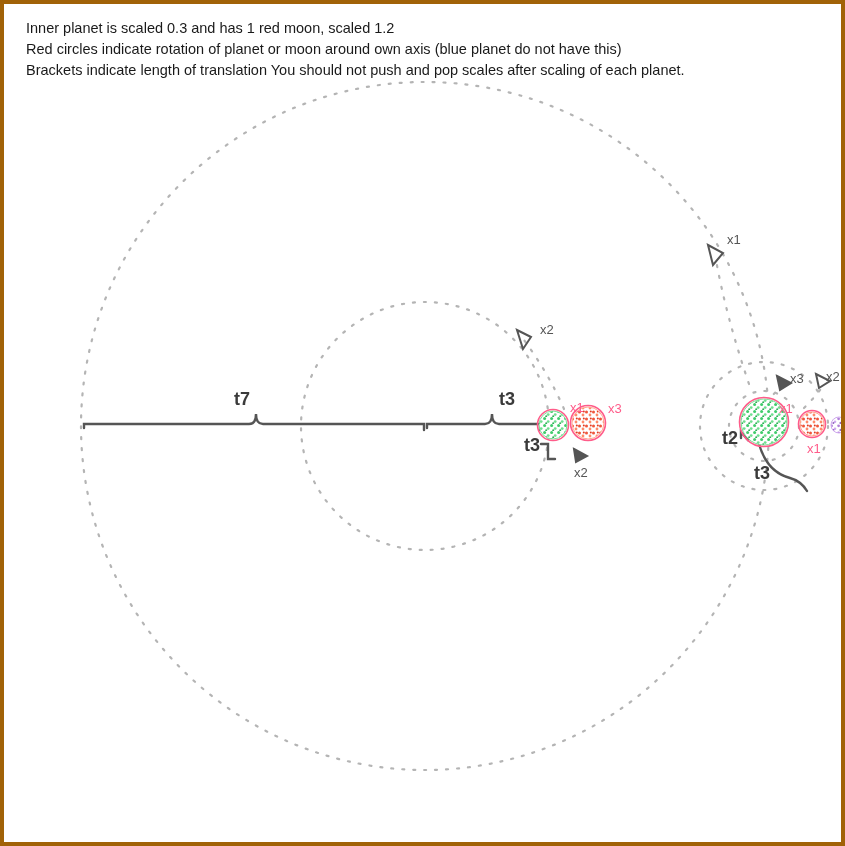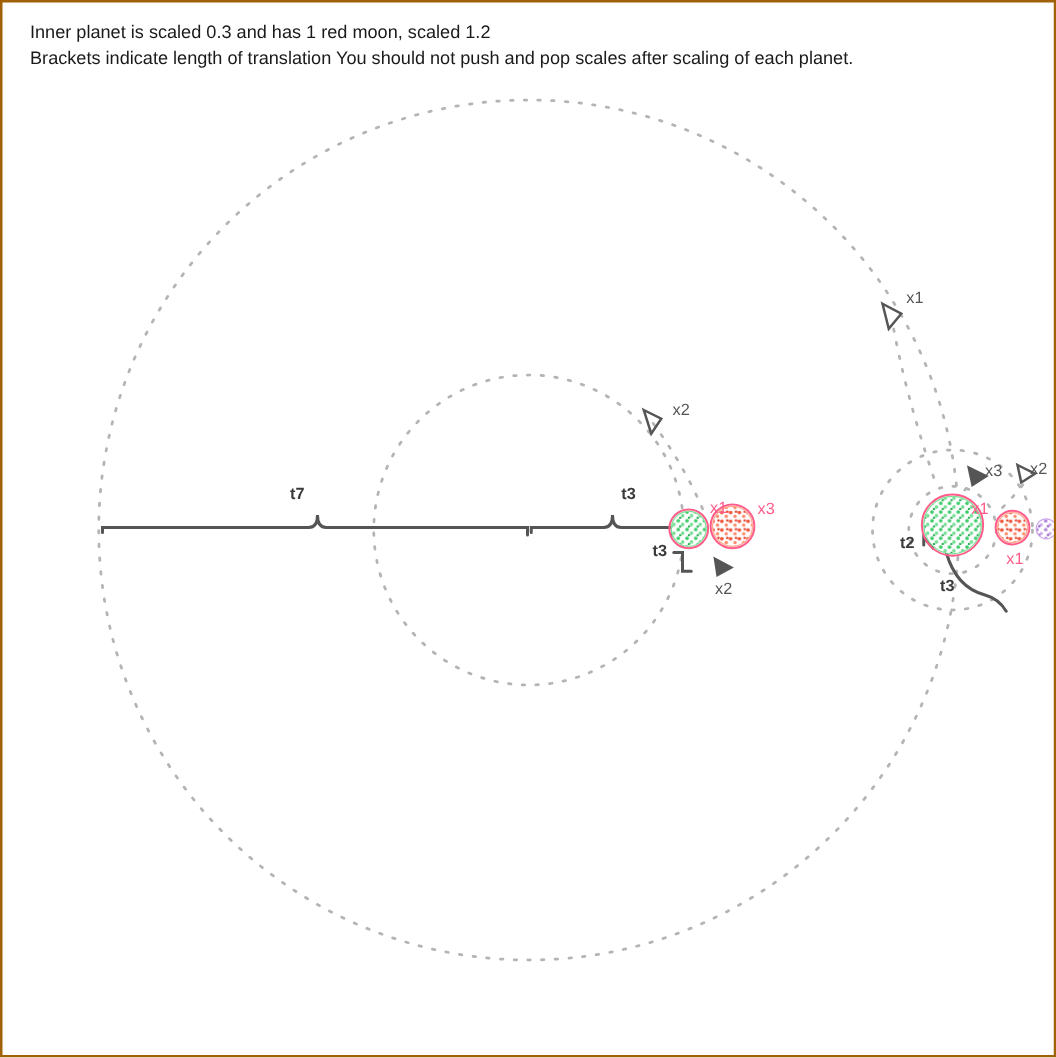--- a/index.html
+++ b/index.html
@@ -8,21 +8,21 @@
     background: #ffffff;
   }
   body {
     font-family: "Liberation Sans", sans-serif;
   }
   #page {
     position: relative;
     width: 845px;
     height: 846px;
     background: #ffffff;
-    border: 2px solid #a16207;
+    border: 4px solid #a16207;
     box-sizing: border-box;
     overflow: hidden;
   }
   #legend {
     position: absolute;
     left: 22px;
     top: 14px;
     width: 790px;
     font-size: 14.5px;
     line-height: 21px;
@@ -34,21 +34,21 @@
   }
   #canvas {
     position: absolute;
     left: 0;
     top: 0;
     width: 845px;
     height: 846px;
   }
   .lbl {
     position: absolute;
-    font-size: 13px;
+    font-size: 18px;
     font-weight: bold;
     color: #3a3a3a;
     white-space: nowrap;
   }
   .lbl.x {
     font-weight: normal;
     color: #555555;
     font-size: 13px;
   }
   .lbl.xr {
@@ -57,20 +57,21 @@
     font-size: 13px;
   }
 </style>
 </head>
 <body>
 
 <div id="page">
 
   <div id="legend">
     <div>Inner planet is scaled 0.3 and has 1 red moon, scaled 1.2</div>
+    <div>Red circles indicate rotation of planet or moon around own axis (blue planet do not have this)</div>
     <div>Brackets indicate length of translation You should not push and pop scales after scaling of each planet.</div>
   </div>
 
   <svg id="canvas" viewBox="0 0 845 846">
     <defs>
       <pattern id="speckGreen" width="7" height="7" patternUnits="userSpaceOnUse">
         <rect width="7" height="7" fill="#ffffff"></rect>
         <circle cx="1.6" cy="1.6" r="1.5" fill="#3fcc6a"></circle>
         <circle cx="5.2" cy="4.6" r="1.4" fill="#6fe08f"></circle>
         <circle cx="3.2" cy="6.2" r="1.0" fill="#2fae58"></circle>

